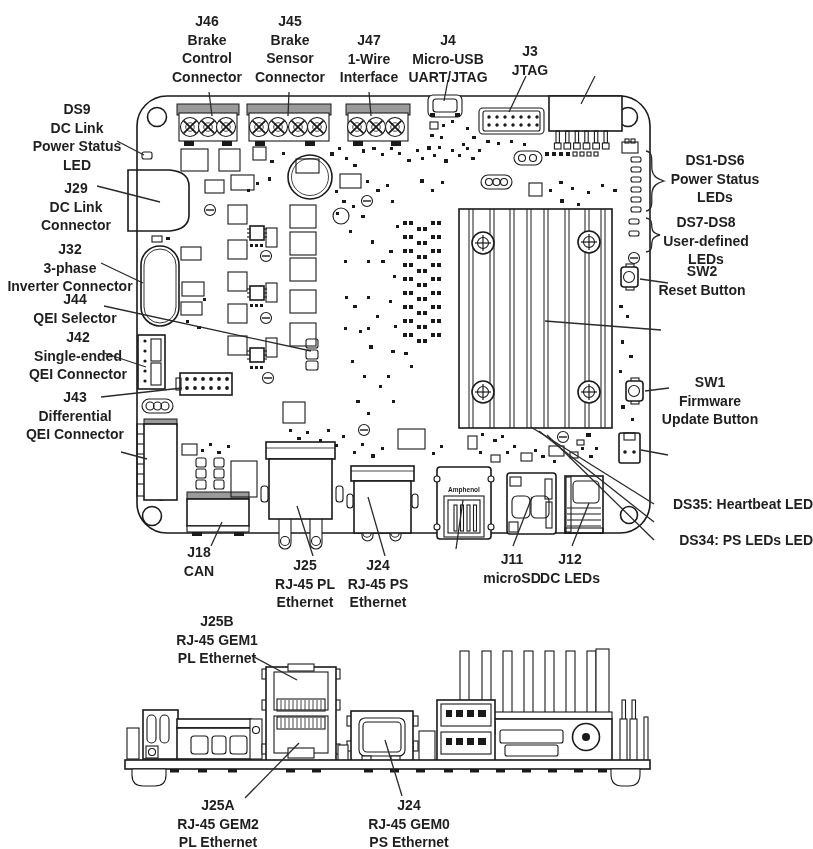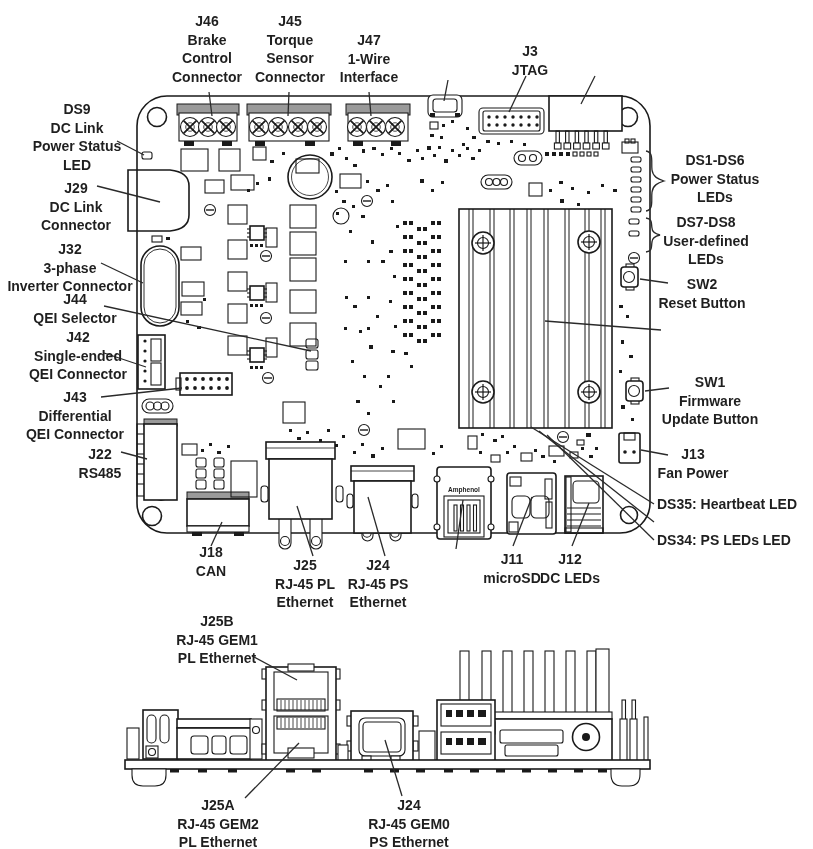--- a/index.html
+++ b/index.html
@@ -1,21 +1,21 @@
 <!DOCTYPE html>
 <html style="--bg: #ffffff; --txt: #1f1f1f;"><head>
 <meta charset="utf-8">
 <style>
   html,body{margin:0;padding:0;background:#fff;}
   .stage{position:relative;width:813px;height:849px;background:var(--bg,#fff);overflow:hidden;
          font-family:"Liberation Sans", sans-serif;}
   svg{position:absolute;left:0;top:0;}
   .callout{position:absolute;white-space:pre-line;text-align:center;
            font:bold 14px/18.5px "Liberation Sans", sans-serif;color:var(--txt,#1f1f1f);}
-  .callout.left{text-align:left;}
+  .callout.left{text-align:right;}
   .s{fill:none;stroke:#1a1a1a;stroke-width:1.1;}
   .s2{fill:none;stroke:#1a1a1a;stroke-width:1.6;}
   .sw{fill:#fff;stroke:#1a1a1a;stroke-width:1.1;}
   .sw2{fill:#fff;stroke:#1a1a1a;stroke-width:1.6;}
   .f{fill:#1a1a1a;stroke:none;}
   .gray{fill:#9a9a9a;stroke:#1a1a1a;stroke-width:1;}
   .ld{fill:none;stroke:#2a2a2a;stroke-width:1.3;}
   .brand{font:bold 6.5px "Liberation Sans",sans-serif;fill:#1a1a1a;}
 </style>
 </head>
@@ -861,63 +861,62 @@
         <circle cx="634" cy="258" r="5.5" class="s"></circle>
         <line x1="630" y1="258" x2="638" y2="258" stroke="#1a1a1a" stroke-width="1.4"></line>
       </g>
 </svg>
 
 <div class="callout" style="left:122px;top:12px;width:170px">J46
 Brake
 Control
 Connector</div>
 <div class="callout" style="left:205px;top:12px;width:170px">J45
-Torque
+Brake
 Sensor
 Connector</div>
 <div class="callout" style="left:284px;top:31px;width:170px">J47
 1-Wire
 Interface</div>
+<div class="callout" style="left:363px;top:31px;width:170px">J4
+Micro-USB
+UART/JTAG</div>
 <div class="callout" style="left:445px;top:42px;width:170px">J3
 JTAG</div>
 <div class="callout" style="left:-8px;top:100px;width:170px">DS9
 DC Link
 Power Status
 LED</div>
 <div class="callout" style="left:-9px;top:179px;width:170px">J29
 DC Link
 Connector</div>
 <div class="callout" style="left:-15px;top:240px;width:170px">J32
 3-phase
 Inverter Connector</div>
 <div class="callout" style="left:-10px;top:290px;width:170px">J44
 QEI Selector</div>
 <div class="callout" style="left:-7px;top:328px;width:170px">J42
 Single-ended
 QEI Connector</div>
 <div class="callout" style="left:-10px;top:388px;width:170px">J43
 Differential
 QEI Connector</div>
-<div class="callout" style="left:15px;top:445px;width:170px">J22
-RS485</div>
-<div class="callout" style="left:126px;top:543px;width:170px">J18
+<div class="callout" style="left:114px;top:543px;width:170px">J18
 CAN</div>
 <div class="callout" style="left:630px;top:151px;width:170px">DS1-DS6
 Power Status
 LEDs</div>
 <div class="callout" style="left:621px;top:213px;width:170px">DS7-DS8
 User-defined
 LEDs</div>
-<div class="callout" style="left:617px;top:275px;width:170px">SW2
+<div class="callout" style="left:617px;top:262px;width:170px">SW2
 Reset Button</div>
 <div class="callout" style="left:625px;top:373px;width:170px">SW1
 Firmware
 Update Button</div>
-<div class="callout" style="left:608px;top:445px;width:170px">J13
-Fan Power</div>
 <div class="callout left" style="left:657px;top:495px;width:156px">DS35: Heartbeat LED</div>
 <div class="callout left" style="left:657px;top:531px;width:156px">DS34: PS LEDs LED</div>
 <div class="callout" style="left:220px;top:556px;width:170px">J25
 RJ-45 PL
 Ethernet</div>
 <div class="callout" style="left:293px;top:556px;width:170px">J24
 RJ-45 PS
 Ethernet</div>
 <div class="callout" style="left:427px;top:550px;width:170px">J11
 microSD</div>

